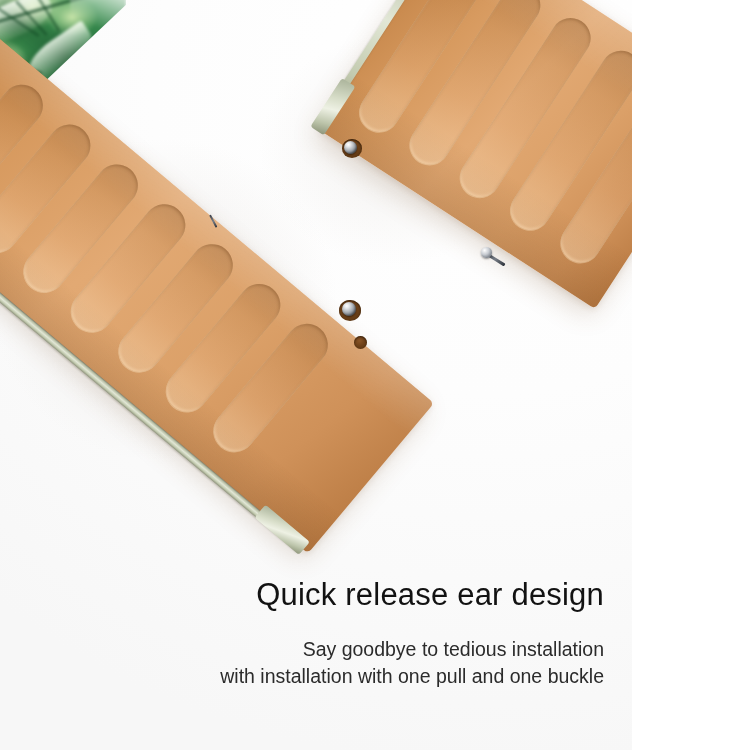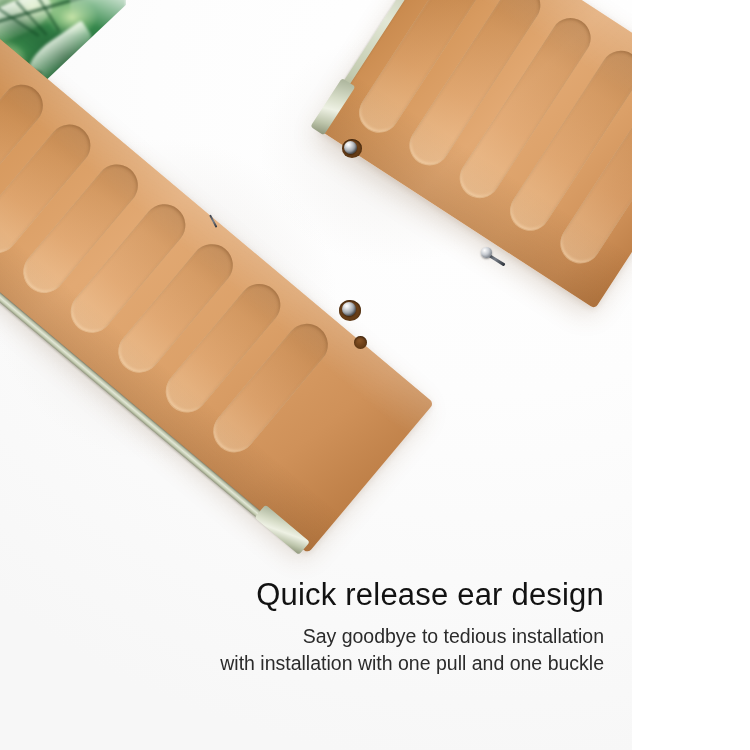--- a/index.html
+++ b/index.html
@@ -184,21 +184,21 @@
   }
   .headline {
     font-size: 31px;
     font-weight: 400;
     letter-spacing: 0.2px;
     line-height: 38px;
     color: #121212;
     white-space: nowrap;
   }
   .subline {
-    margin-top: 9px;
+    margin-top: 22px;
     font-size: 19.5px;
     font-weight: 400;
     line-height: 27px;
     color: #2b2b2b;
   }
   .subline div { white-space: nowrap; }
 </style>
 </head>
 <body>
 

